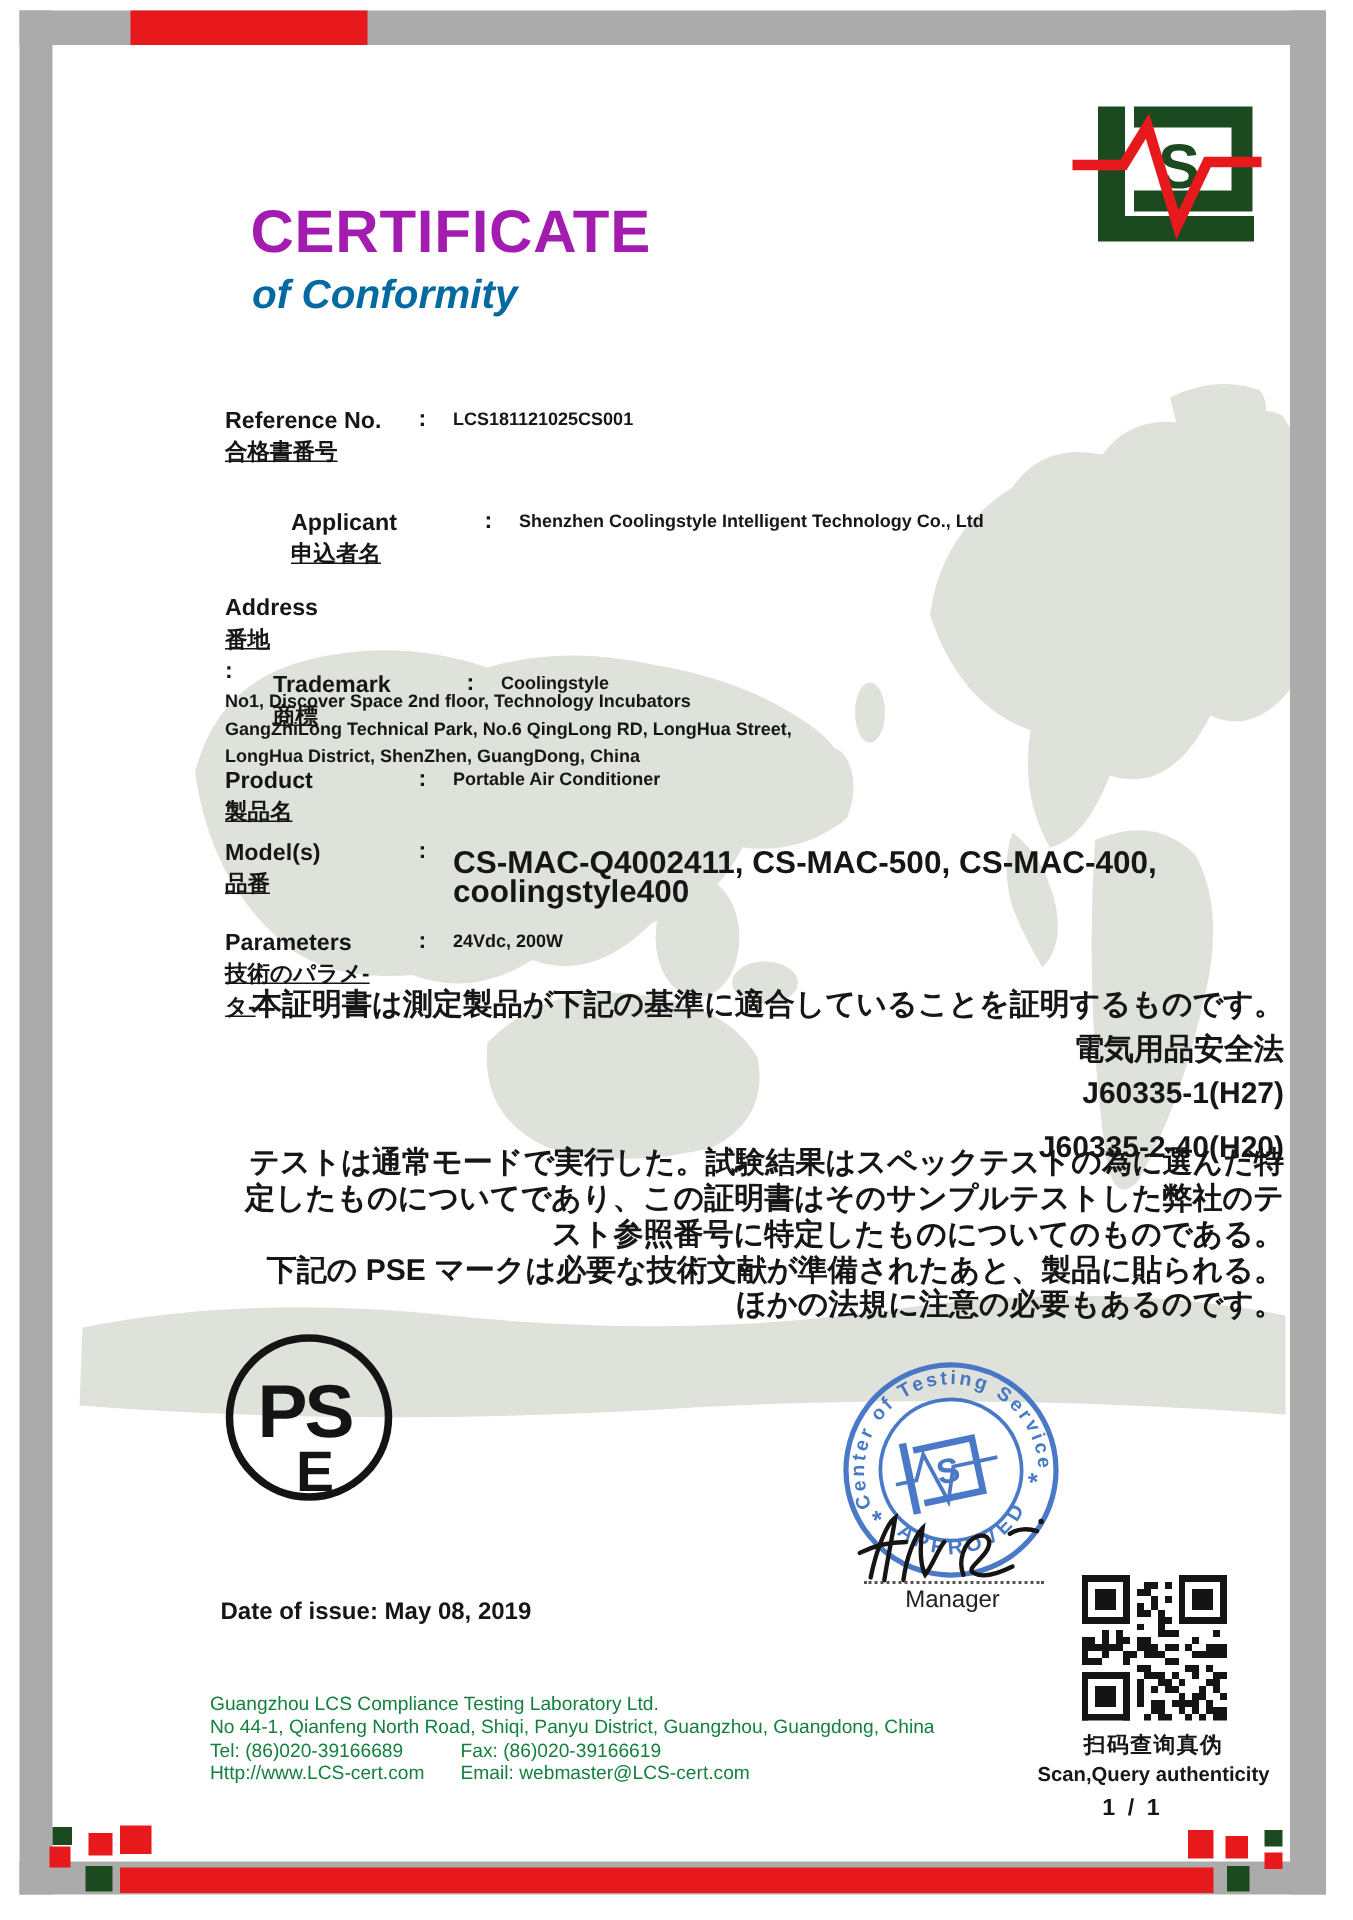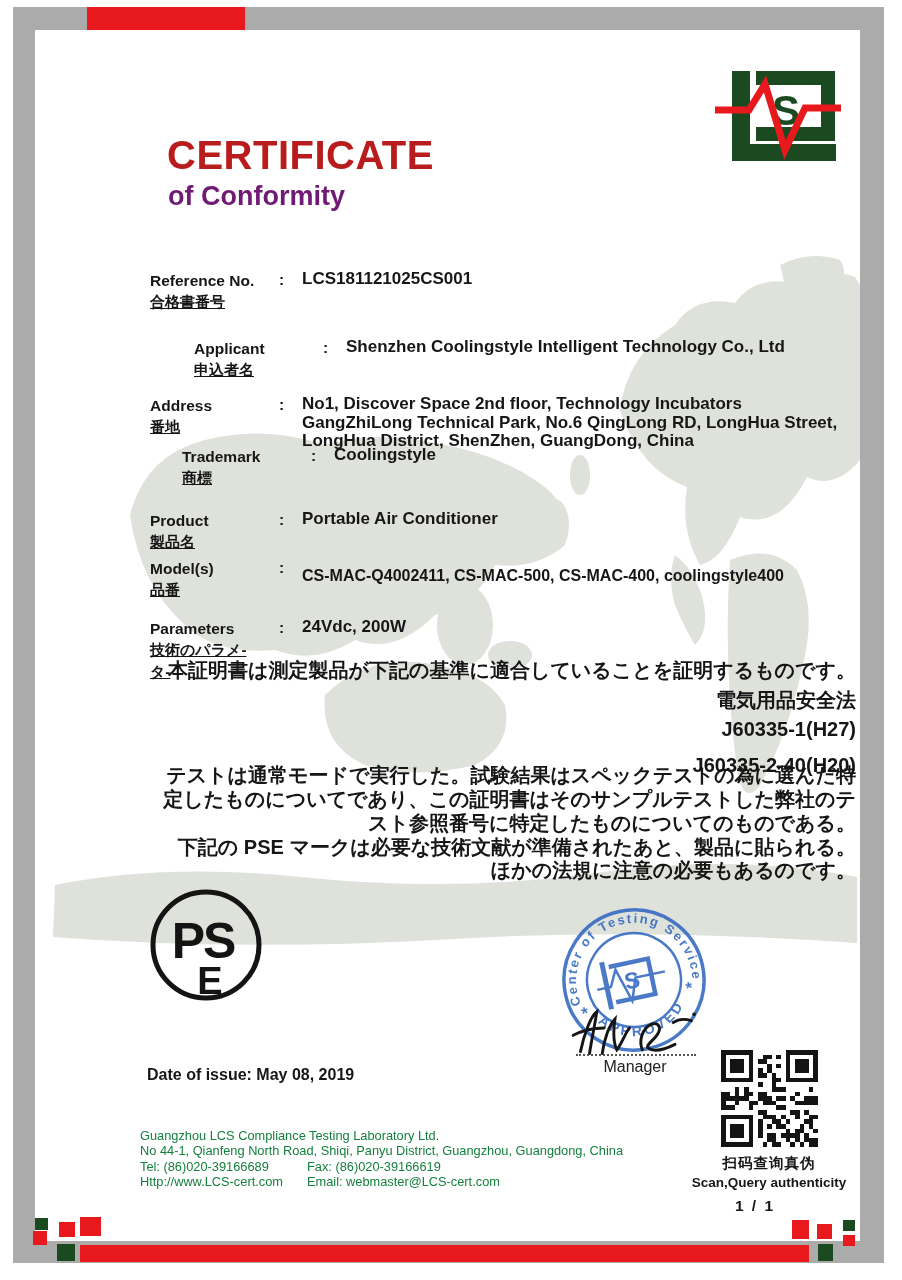--- a/index.html
+++ b/index.html
@@ -11,30 +11,30 @@
   
   .frame{background:#ababab;z-index:2;}
   .sq{z-index:3;}
   .red{background:#e8191d;}
   .green{background:#1c4a20;}
   
   #map{left:35px;top:225px;width:825px;height:780px;z-index:0;}
   
   #logo{left:712px;top:68px;width:132px;height:100px;z-index:1;}
   #title-block{left:167px;top:134px;z-index:1;}
-  #title-block h1{margin:0;font-size:40px;line-height:42px;font-weight:700;letter-spacing:.5px;color:#b91c1c;}
-  #title-block h2{margin:6px 0 16px 1px;font-size:27px;line-height:28px;font-weight:700;color:#701a75;}
+  #title-block h1{margin:0;font-size:40px;line-height:42px;font-weight:700;letter-spacing:.5px;color:#a21caf;}
+  #title-block h2{margin:6px 0 16px 1px;font-size:27px;line-height:28px;font-weight:700;color:#0369a1;font-style:italic;}
   
   .row{position:absolute;left:150px;width:706px;display:flex;z-index:1;}
   .lbl{width:129px;}
   .lbl .en{font-weight:700;font-size:15.5px;line-height:21px;}
   .lbl .jp{font-weight:600;font-size:15px;line-height:22px;white-space:pre-line;text-decoration:underline;}
   .colon{width:23px;font-weight:700;font-size:15.5px;line-height:20px;}
-  .val{flex:1;font-weight:700;font-size:17px;line-height:18.5px;white-space:pre-line;}
-  .val-lower{padding-top:9px;font-size:16px;}
+  .val{flex:1;font-weight:700;font-size:12px;line-height:18.5px;white-space:pre-line;}
+  .val-lower{padding-top:9px;font-size:21px;}
   
   .jp-line{position:absolute;left:150px;width:706px;font-weight:600;font-size:20px;line-height:24px;z-index:1;text-align:right;}
   .std{font-weight:700;}
   
   #pse{left:148px;top:886px;width:116px;height:118px;z-index:1;}
   #stamp{left:560px;top:906px;width:148px;height:148px;transform:rotate(-12deg);opacity:.92;z-index:3;}
   #signature{left:566px;top:1008px;width:138px;height:50px;z-index:4;}
   #sig-line{left:576px;top:1054px;width:120px;border-top:2px dotted #555;z-index:4;}
   #manager{left:565px;top:1058px;width:140px;text-align:center;font-size:16px;color:#222;z-index:4;}
   #date-line{left:147px;top:1038px;font-size:16px;font-weight:700;z-index:1;margin-top:28px;}
@@ -109,21 +109,21 @@
   <div class="val">LCS181121025CS001</div>
 </div>
 <div class="row" style="top:338px;margin-left:44px;">
   <div class="lbl">
       <div class="en">Applicant</div>
       <div class="jp">申込者名</div>
     </div>
   <div class="colon">:</div>
   <div class="val">Shenzhen Coolingstyle Intelligent Technology Co., Ltd</div>
 </div>
-<div class="row" style="top:395px;">
+<div class="row" style="top:395px;flex-direction:column;">
   <div class="lbl">
       <div class="en">Address</div>
       <div class="jp">番地</div>
     </div>
   <div class="colon">:</div>
   <div class="val">No1, Discover Space 2nd floor, Technology Incubators
 GangZhiLong Technical Park, No.6 QingLong RD, LongHua Street,
 LongHua District, ShenZhen, GuangDong, China</div>
 </div>
 <div class="row" style="top:446px;margin-left:32px;">

